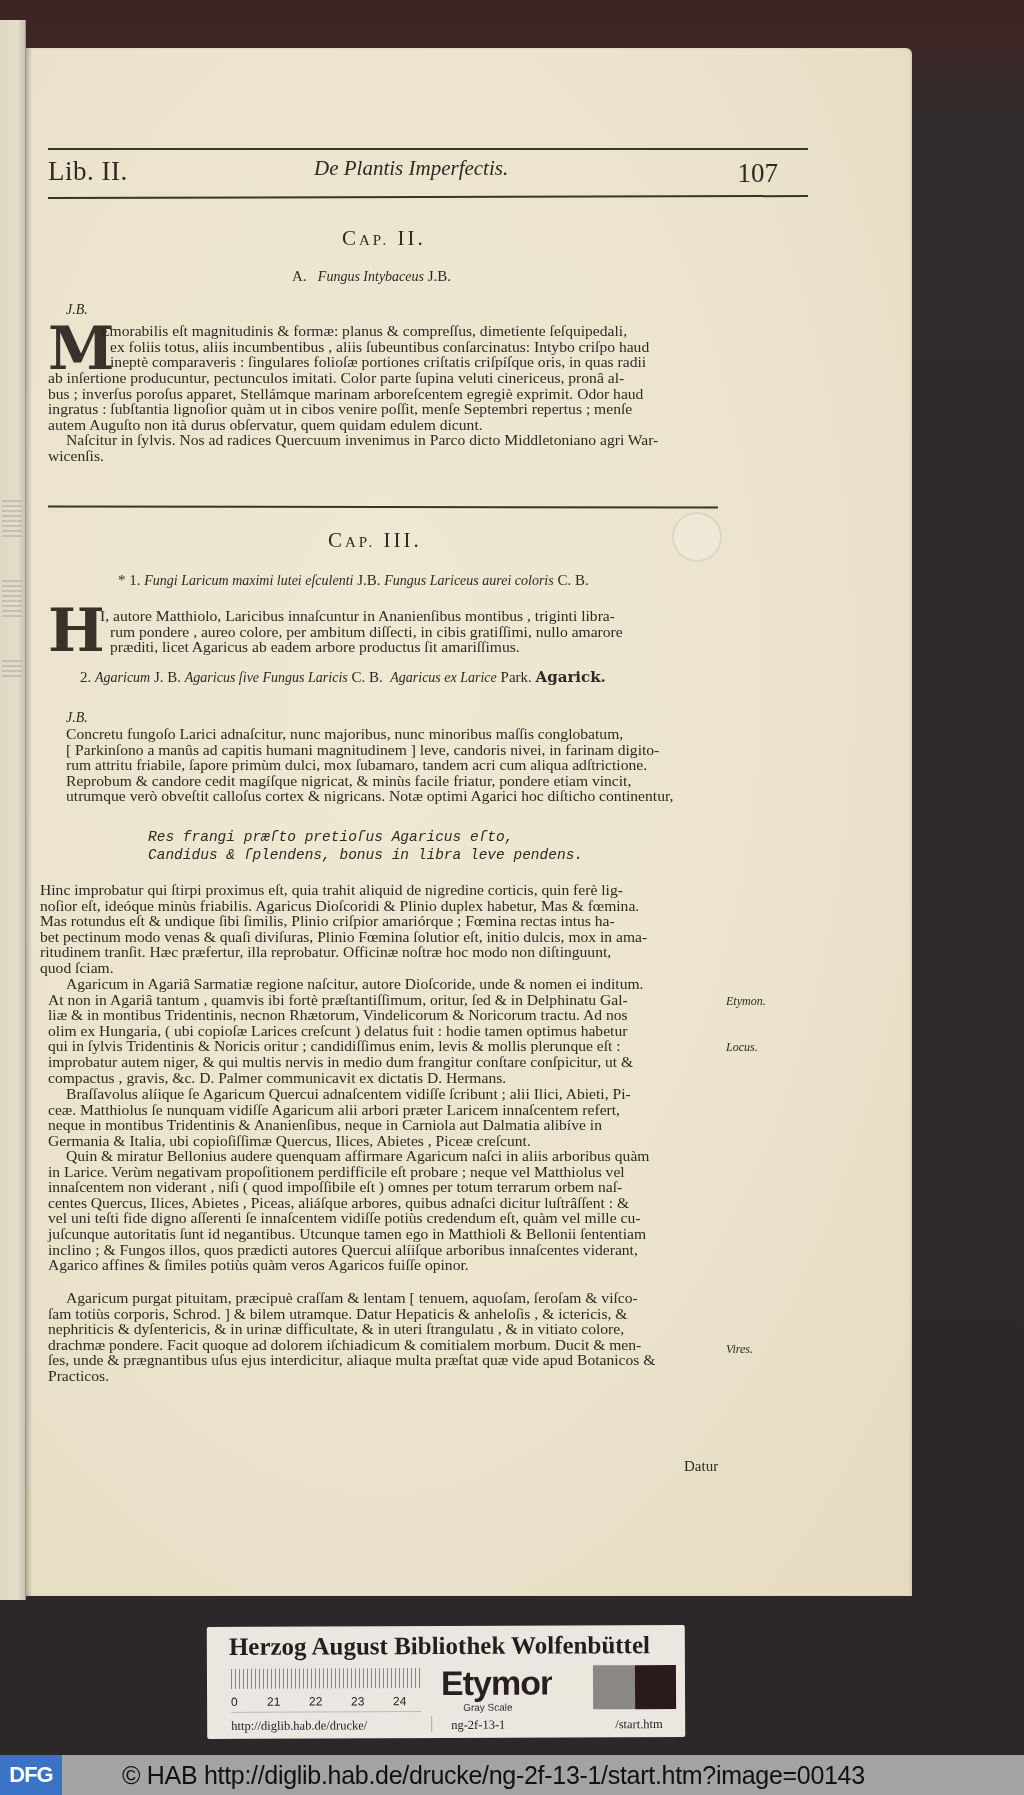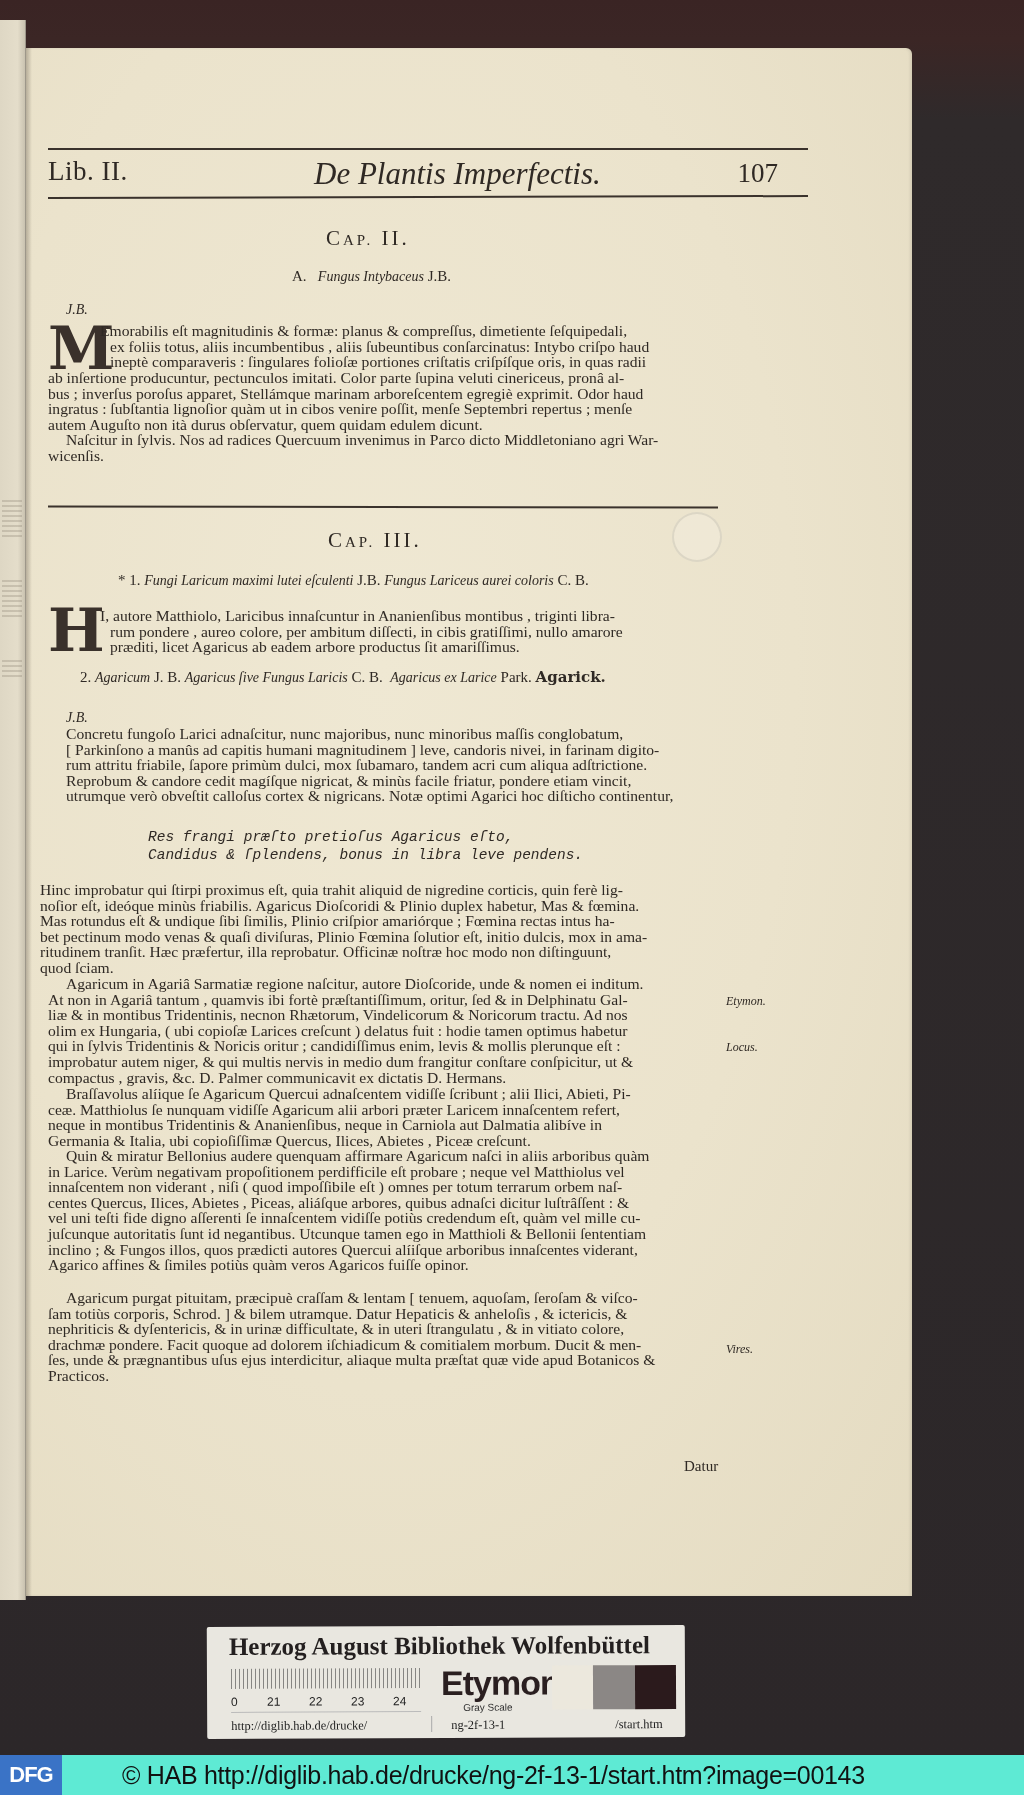--- a/index.html
+++ b/index.html
@@ -35,21 +35,21 @@
   .page-edge-shadow {
     position: absolute; left: 26px; top: 48px; width: 6px; height: 1548px;
     background: linear-gradient(90deg, rgba(120,110,95,.45), rgba(120,110,95,0));
   }
   .rule { position: absolute; height: 1.6px; background: #3a322c; }
   .header-row {
     position: absolute; left: 48px; top: 156px; width: 730px; height: 36px;
   }
   .lib { position: absolute; left: 0; top: 0; font-size: 27px; letter-spacing: .5px; }
   .title {
-    position: absolute; left: 266px; top: 0; font-size: 31px; font-style: italic;
+    position: absolute; left: 266px; top: 0; font-size: 21px; font-style: italic;
     font-family: "Liberation Serif", "DejaVu Serif", serif;
   }
   .pagenum { position: absolute; right: 0; top: 2px; font-size: 27px; }
   .cap {
     position: absolute; font-size: 21px; letter-spacing: 3px;
   }
   .cap small { font-size: 15px; }
   .subhead { position: absolute; font-size: 15px; white-space: nowrap; }
   .subhead i { font-size: 14px; }
   .jb { position: absolute; font-style: italic; font-size: 14px; }
@@ -104,21 +104,21 @@
   .swatches { position: absolute; left: 345px; top: 40px; width: 124px; height: 44px; display: flex; }
   .swatches div { flex: 1; }
   .label-card .url-part {
     position: absolute; top: 92px; font-size: 12.5px; color: #222; font-family: "Liberation Serif", serif;
   }
   .label-card .sep { position: absolute; left: 224px; top: 90px; width: 1px; height: 16px; background: #aaa; }
 
   
   .footer-bar {
     position: absolute; left: 0; top: 1755px; width: 1024px; height: 40px;
-    background: #5eead4; display: flex; align-items: center;
+    background: #a3a3a3; display: flex; align-items: center;
   }
   .dfg {
     width: 62px; height: 40px; background: #3a73c6; color: #fff;
     font-family: "Liberation Sans", sans-serif; font-weight: bold; font-size: 22px;
     display: flex; align-items: center; justify-content: center; letter-spacing: -1px;
   }
   .copyright {
     margin-left: 60px; font-family: "Liberation Sans", sans-serif; font-size: 25px; color: #111;
     white-space: nowrap; letter-spacing: -0.3px;
   }
@@ -140,21 +140,21 @@
 <div class="stain" style="left:672px;top:512px;width:50px;height:50px;"></div>
 
 <div class="rule" style="left:48px;top:148px;width:760px;"></div>
 <div class="header-row">
   <span class="lib">Lib. II.</span>
   <span class="title">De Plantis Imperfectis.</span>
   <span class="pagenum">107</span>
 </div>
 <div class="rule" style="left:48px;top:196px;width:760px;transform:rotate(-0.15deg);"></div>
 
-<div class="cap" style="left:326px;top:226px;">
+<div class="cap" style="left:342px;top:226px;">
   <span>C</span><small>AP.</small>
   <span>II.</span>
 </div>
 <div class="subhead" style="left:292px;top:268px;">
   <span>A.</span>
   &nbsp;&nbsp;<i>Fungus Intybaceus</i>
   <span>J.B.</span>
 </div>
 <div class="jb" style="left:66px;top:302px;">J.B.</div>
 

